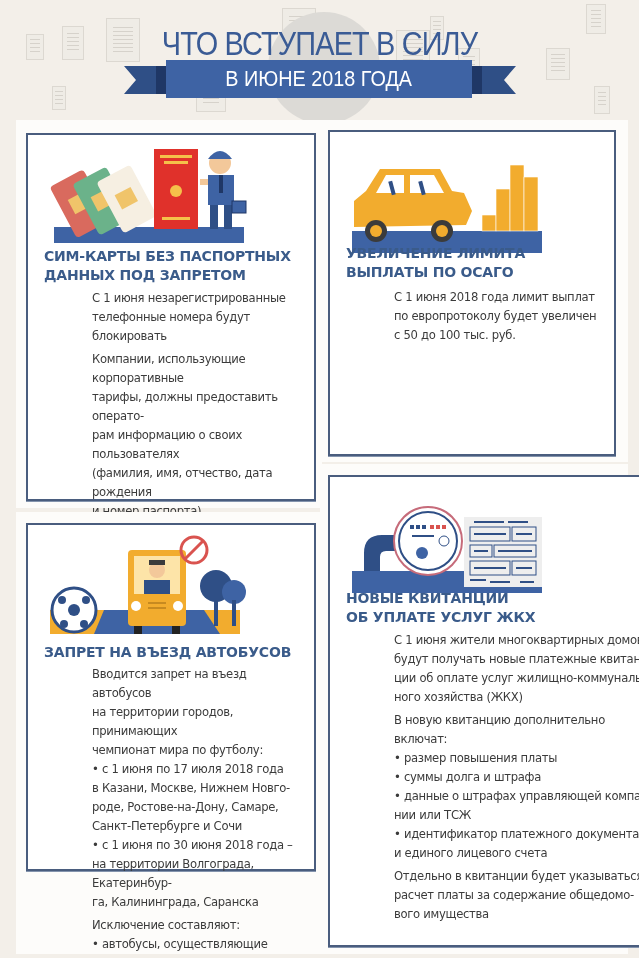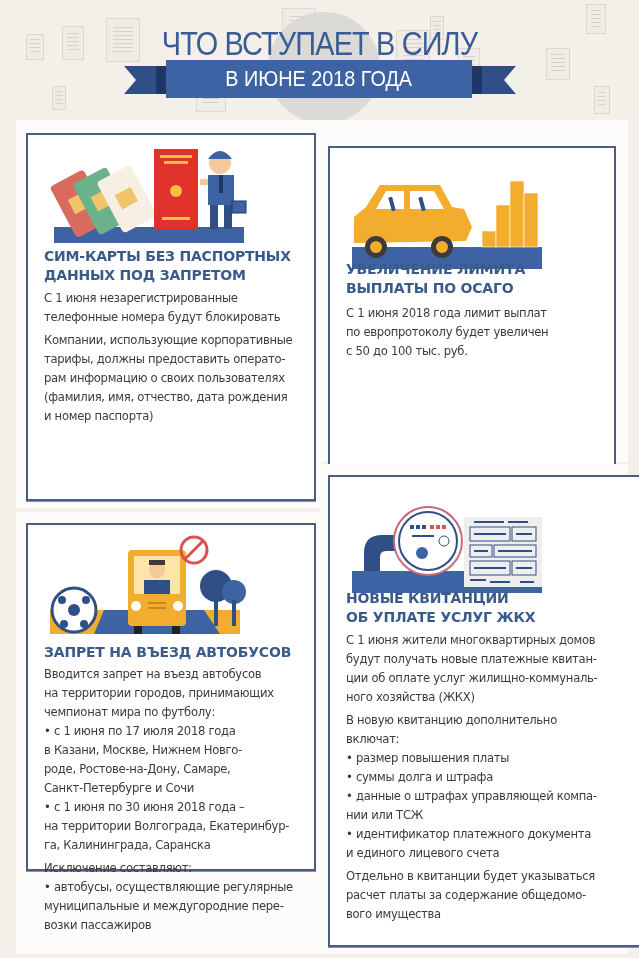--- a/index.html
+++ b/index.html
@@ -52,21 +52,21 @@
   .card h2 {
     position: absolute; left: 16px; right: 10px;
     font-family: "DejaVu Sans", sans-serif; font-weight: bold; font-size: 14px;
     line-height: 19px; color: #3a5b8a; letter-spacing: -0.2px; text-transform: uppercase;
   }
   .card .body {
     position: absolute; left: 16px; right: 8px;
     font-family: "DejaVu Sans", sans-serif; font-size: 11.6px; line-height: 19px;
     color: #3b3b3b; letter-spacing: -0.3px;
   }
-  .card .body p { margin-bottom: 4px; white-space: pre-line; }
+  .card .body p { margin-bottom: 4px; white-space: pre-line; margin-left: 48px; }
 </style>
 </head>
 <body>
 
 <div class="header">
   <div class="doc" style="left:26px;top:34px;width:18px;height:26px;"></div>
   <div class="doc" style="left:62px;top:26px;width:22px;height:34px;"></div>
   <div class="doc" style="left:52px;top:86px;width:14px;height:24px;"></div>
   <div class="doc" style="left:106px;top:18px;width:34px;height:44px;"></div>
   <div class="doc" style="left:196px;top:80px;width:30px;height:32px;"></div>
@@ -126,21 +126,21 @@
 телефонные номера будут блокировать</p>
     <p>Компании, использующие корпоративные
 тарифы, должны предоставить операто-
 рам информацию о своих пользователях
 (фамилия, имя, отчество, дата рождения
 и номер паспорта)</p>
   </div>
 </div>
 
 <div class="card-outer" style="left:320px;top:120px;width:308px;height:342px;"></div>
-<div class="card" style="left:328px;top:146px;width:288px;height:326px;">
+<div class="card" style="left:328px;top:130px;width:288px;height:326px;">
   <svg class="illus" style="top:8px;" viewBox="0 0 240 110">
     <rect x="6" y="86" width="190" height="22" fill="#3e63a4"></rect>
     <path d="M8 82 L8 56 L20 46 L34 24 L94 24 L106 46 L118 48 L126 66 L120 80 Z" fill="#f2ac2e"></path>
     <path d="M40 30 L58 30 L58 48 L30 48 Z" fill="#fff"></path>
     <path d="M64 30 L88 30 L98 48 L64 48 Z" fill="#fff"></path>
     <rect x="44" y="36" width="4" height="14" fill="#2f4f86" transform="rotate(-15 46 43)"></rect>
     <rect x="74" y="36" width="4" height="14" fill="#2f4f86" transform="rotate(-15 76 43)"></rect>
     <circle cx="30" cy="86" r="11" fill="#3b3b3b"></circle>
       <circle cx="30" cy="86" r="6" fill="#f2ac2e"></circle>
     <circle cx="96" cy="86" r="11" fill="#3b3b3b"></circle>

